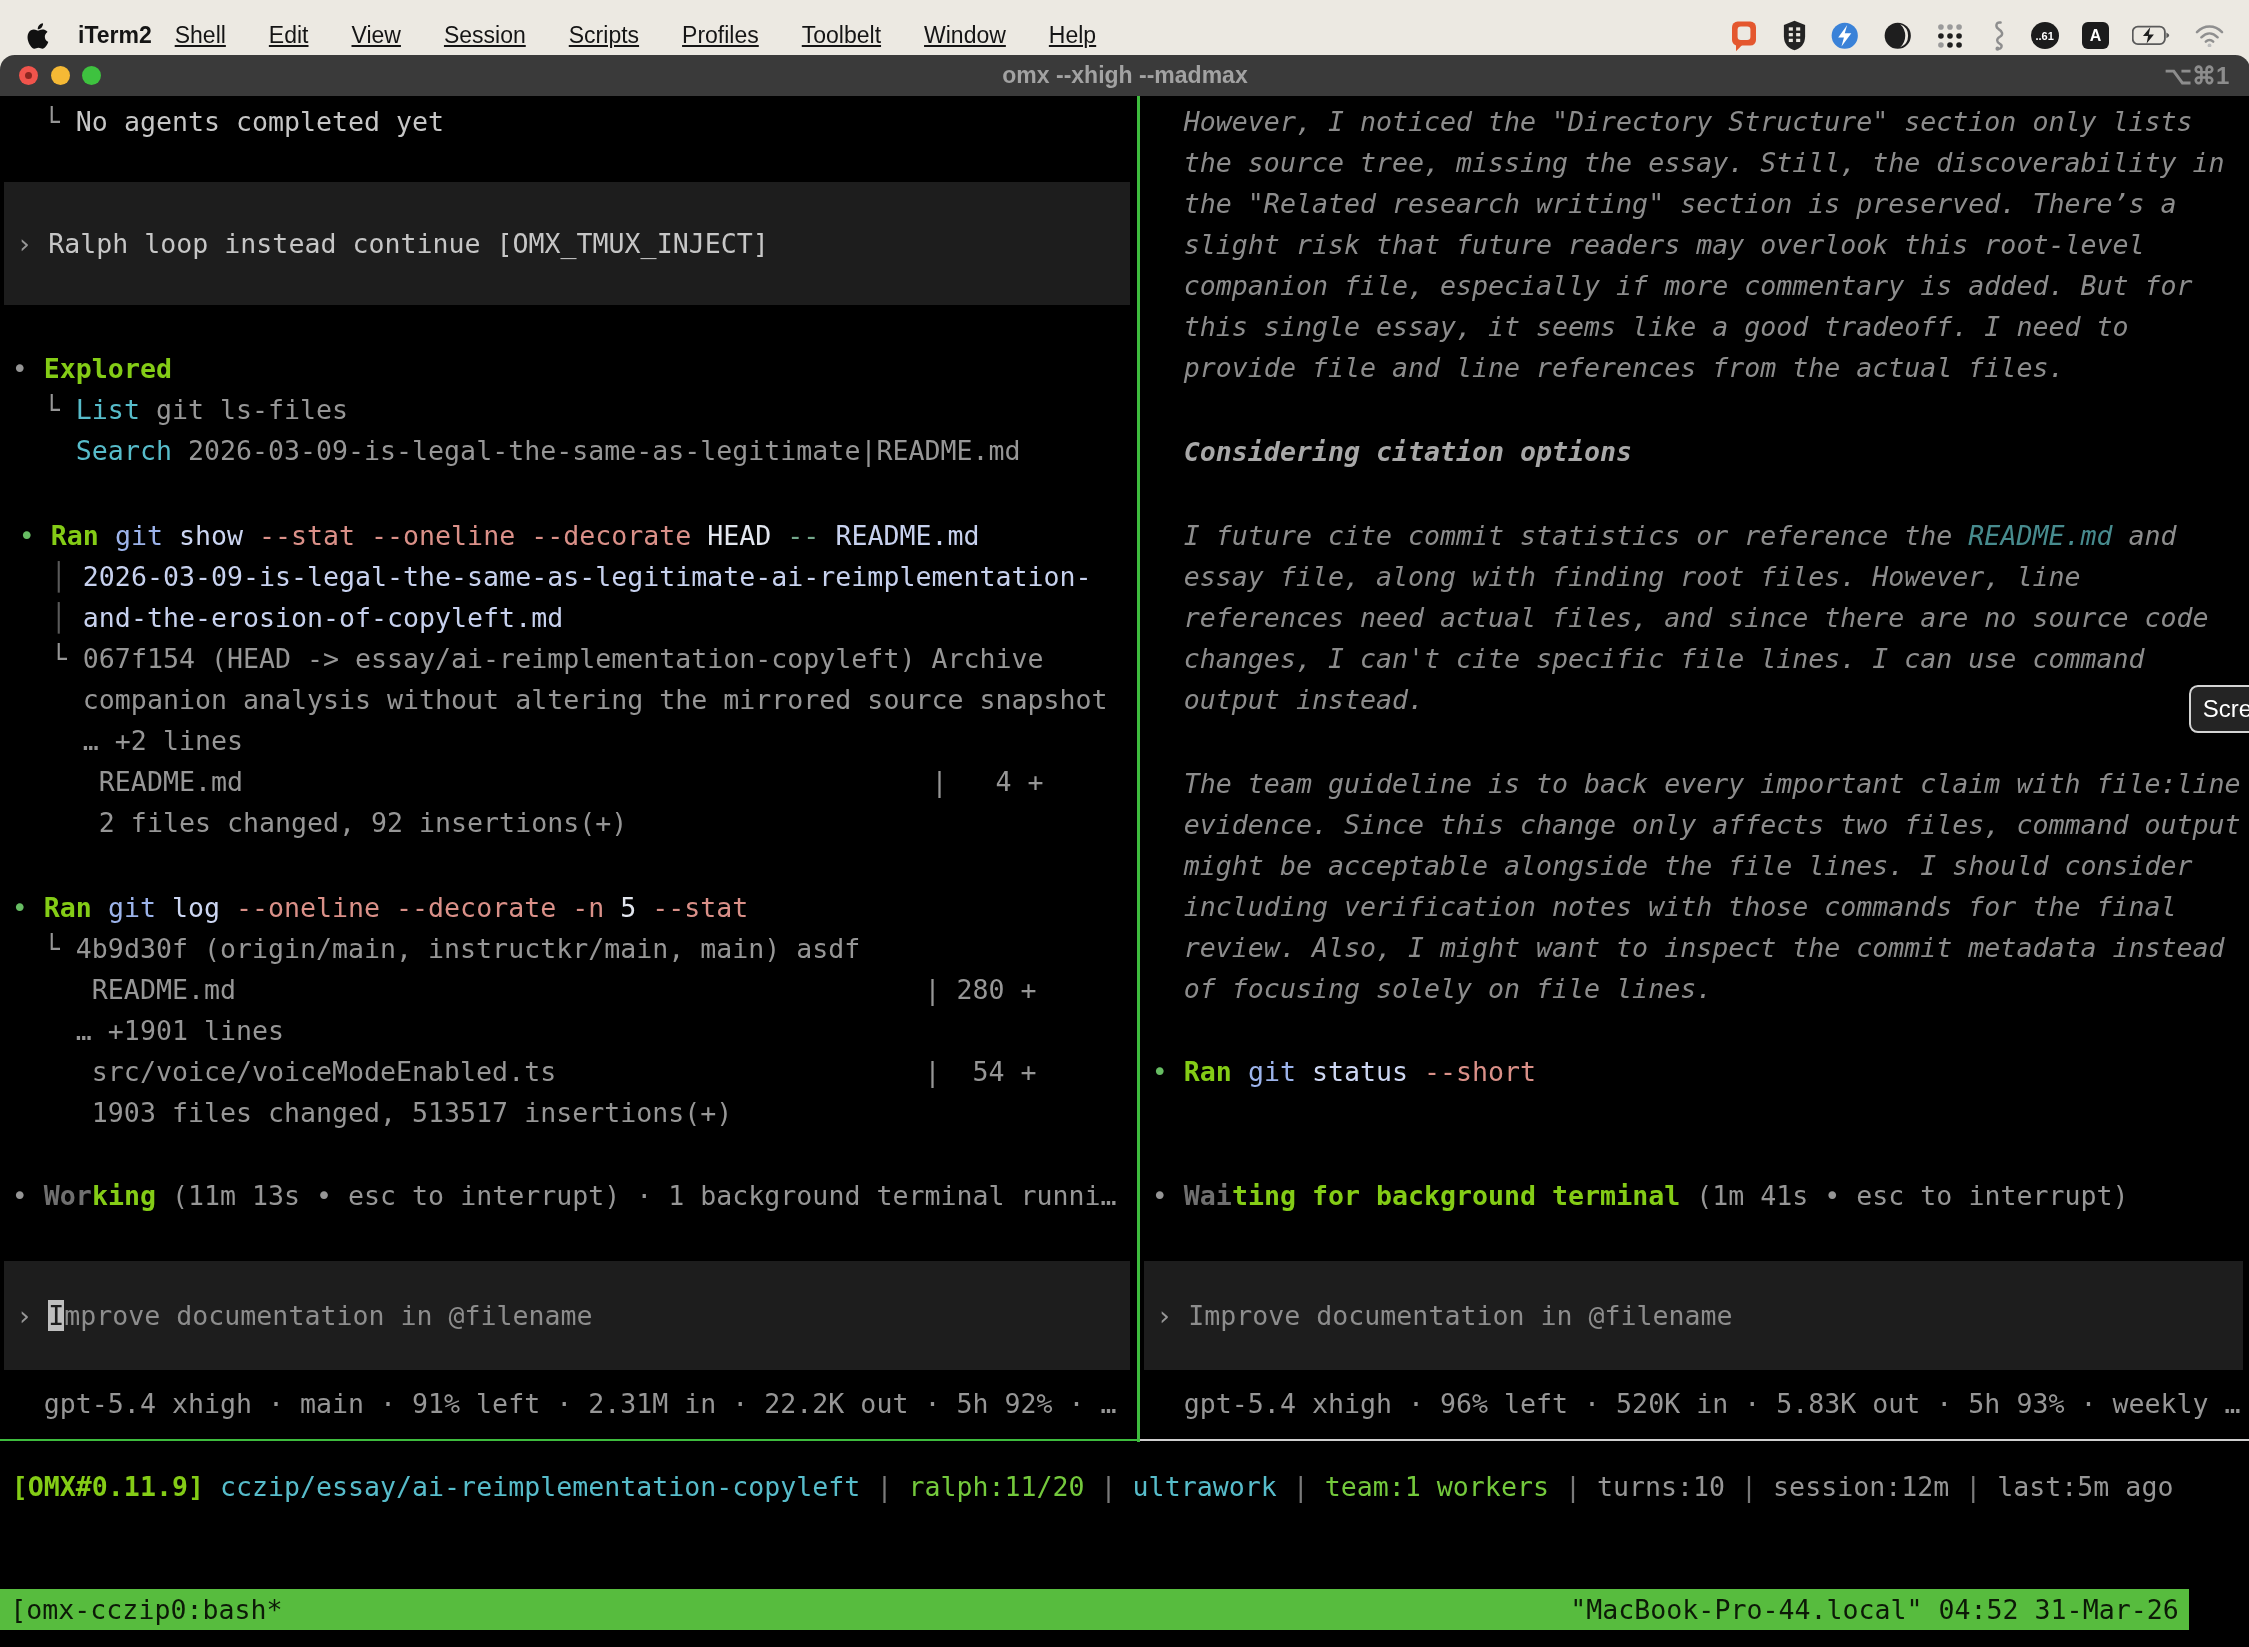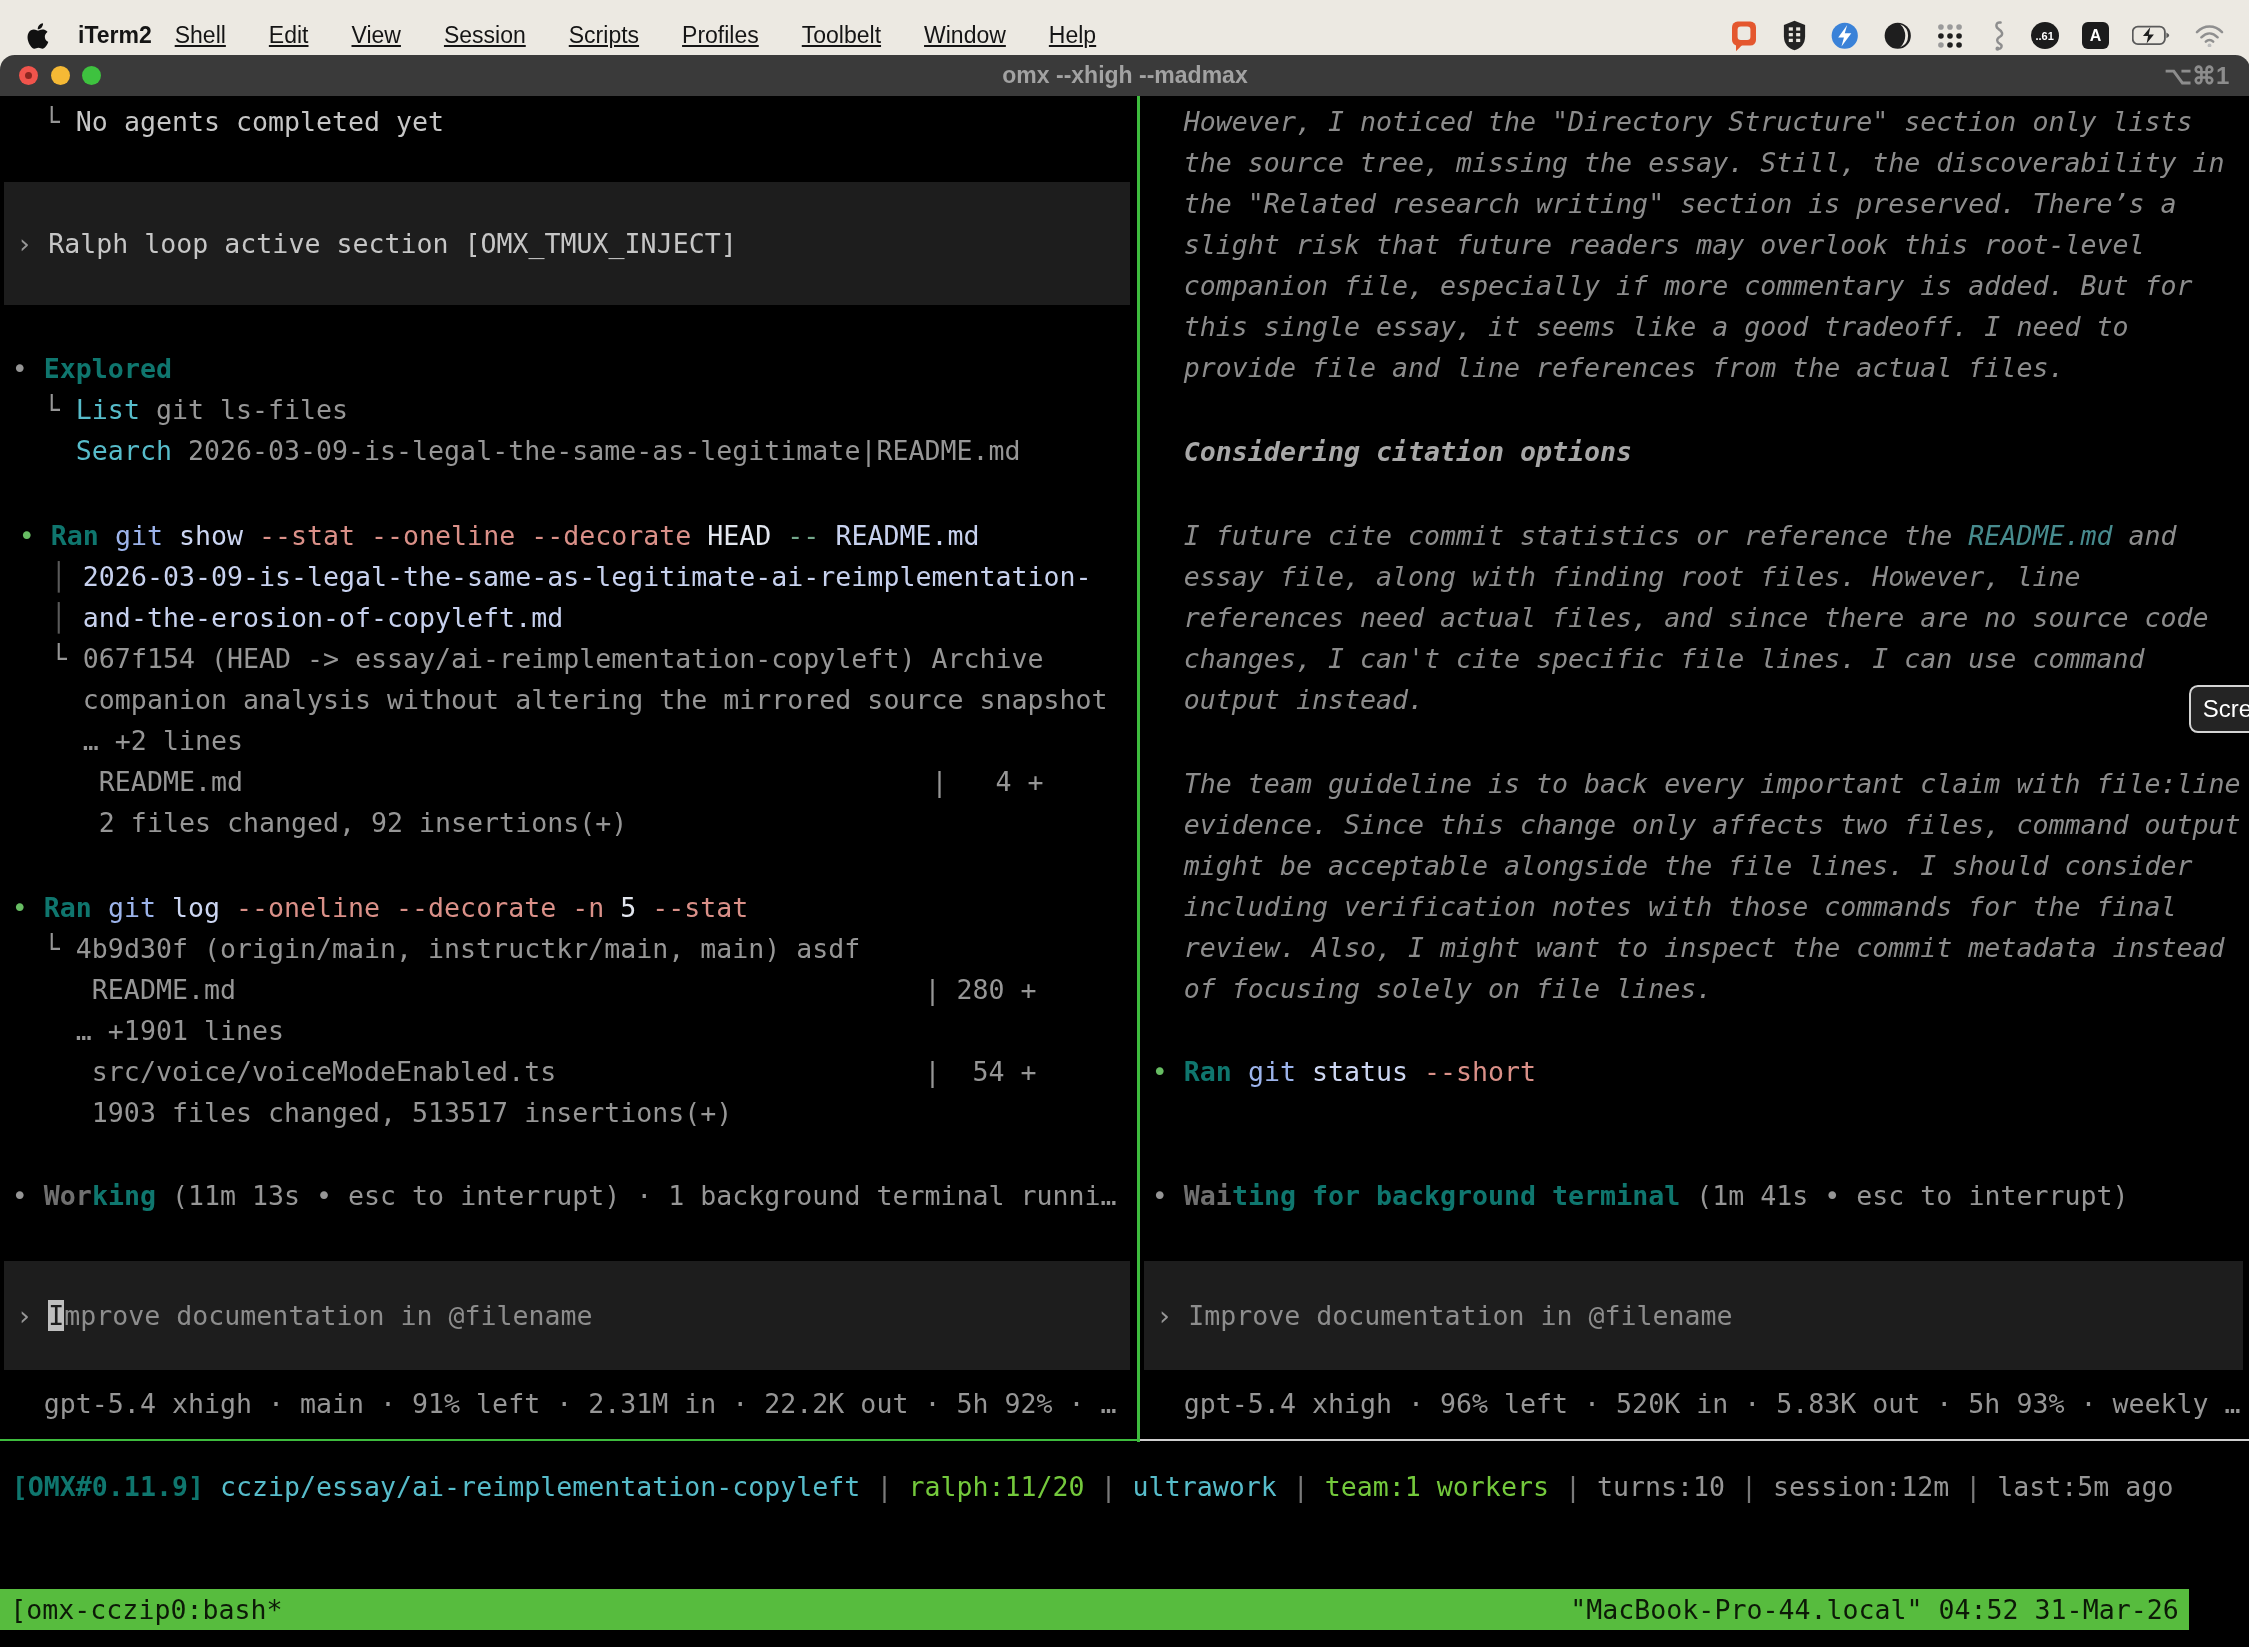--- a/index.html
+++ b/index.html
@@ -54,21 +54,21 @@
   .b-explored{top:252px;} .b-gitshow{top:419px;margin-left:7px;} .b-gitlog{top:791px;}
   .b-working{top:1079px;} .b-prompt-l{top:1165px;height:109px;} .b-status-l{top:1287px;}
   
   .b-para1{top:5.2px;} .b-heading{top:335px;} .b-para2{top:419px;} .b-para3{top:667px;}
   .b-gitstatus{top:955px;} .b-waiting{top:1079px;}
   .b-prompt-r{top:1165px;height:109px;} .b-status-r{top:1287px;}
 
   
   .c-out{color:#969696;}
   .c-txt{color:#c6c6c6;}
-  .c-white{color:#0f766e;font-weight:bold;}
+  .c-white{color:#84cc16;font-weight:bold;}
   .c-gbul{color:#67bd63;}
   .c-cyan{color:#57bcca;}
   .c-git{color:#9cb3ea;}
   .c-sub{color:#ccd6f2;}
   .c-flag{color:#da9088;}
   .c-plain{color:#e2e6ee;}
   .c-dd{color:#74a88c;}
   .c-file{color:#c7d1ee;}
   .c-guide{color:#5a5a5a;}
   .c-shim{color:#6f6f6f;font-weight:bold;}
@@ -199,21 +199,21 @@
     </span>
     <div class="wtitle">omx --xhigh --madmax</div>
     <div class="wshortcut">⌥⌘1</div>
   </div>
 
   <div class="pane left">
     <div class="blk b-agents">
         <div class="tline"><span class="c-out">  └ </span><span class="c-txt">No agents completed yet</span></div>
       </div>
     <div class="pbox b-ralph">
-        <div class="tline"><span class="c-out">› </span><span class="c-txt">Ralph loop active section [OMX_TMUX_INJECT]</span></div>
+        <div class="tline"><span class="c-out">› </span><span class="c-txt">Ralph loop instead continue [OMX_TMUX_INJECT]</span></div>
       </div>
     <div class="blk b-explored">
         <div class="tline"><span class="c-out">• </span><span class="c-white">Explored</span></div>
         <div class="tline"><span class="c-out">  └ </span><span class="c-cyan">List</span><span class="c-out"> git ls-files</span></div>
         <div class="tline"><span class="c-out">    </span><span class="c-cyan">Search</span><span class="c-out"> 2026-03-09-is-legal-the-same-as-legitimate|README.md</span></div>
       </div>
     <div class="blk b-gitshow">
         <div class="tline"><span class="c-gbul">• </span><span class="c-white">Ran </span><span class="c-git">git </span><span class="c-sub">show </span><span class="c-flag">--stat --oneline --decorate </span><span class="c-plain">HEAD </span><span class="c-dd">-- </span><span class="c-file">README.md</span></div>
         <div class="tline"><span class="c-guide">  │ </span><span class="c-file">2026-03-09-is-legal-the-same-as-legitimate-ai-reimplementation-</span></div>
         <div class="tline"><span class="c-guide">  │ </span><span class="c-file">and-the-erosion-of-copyleft.md</span></div>

